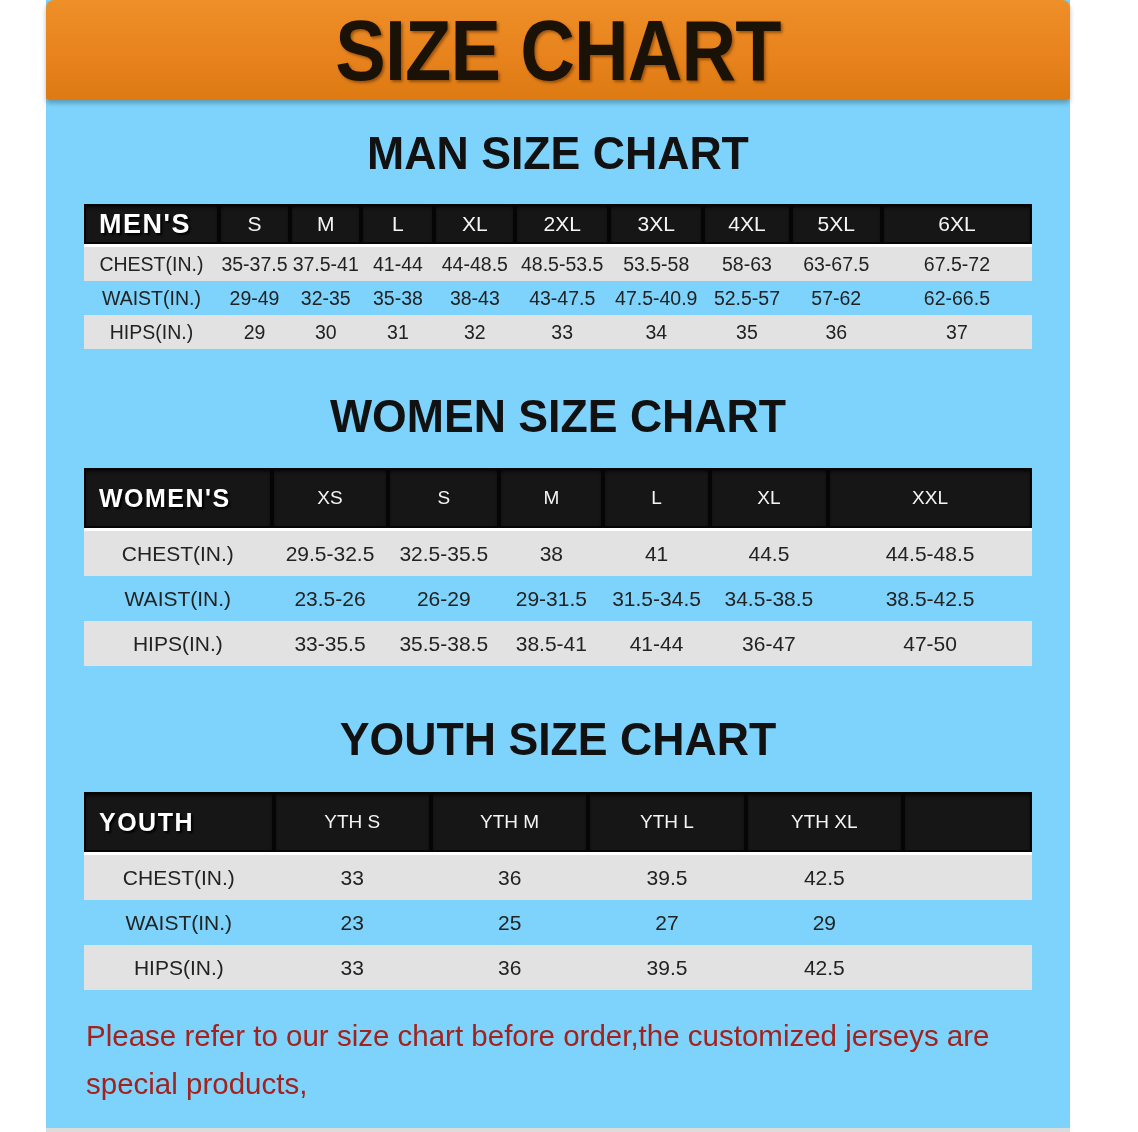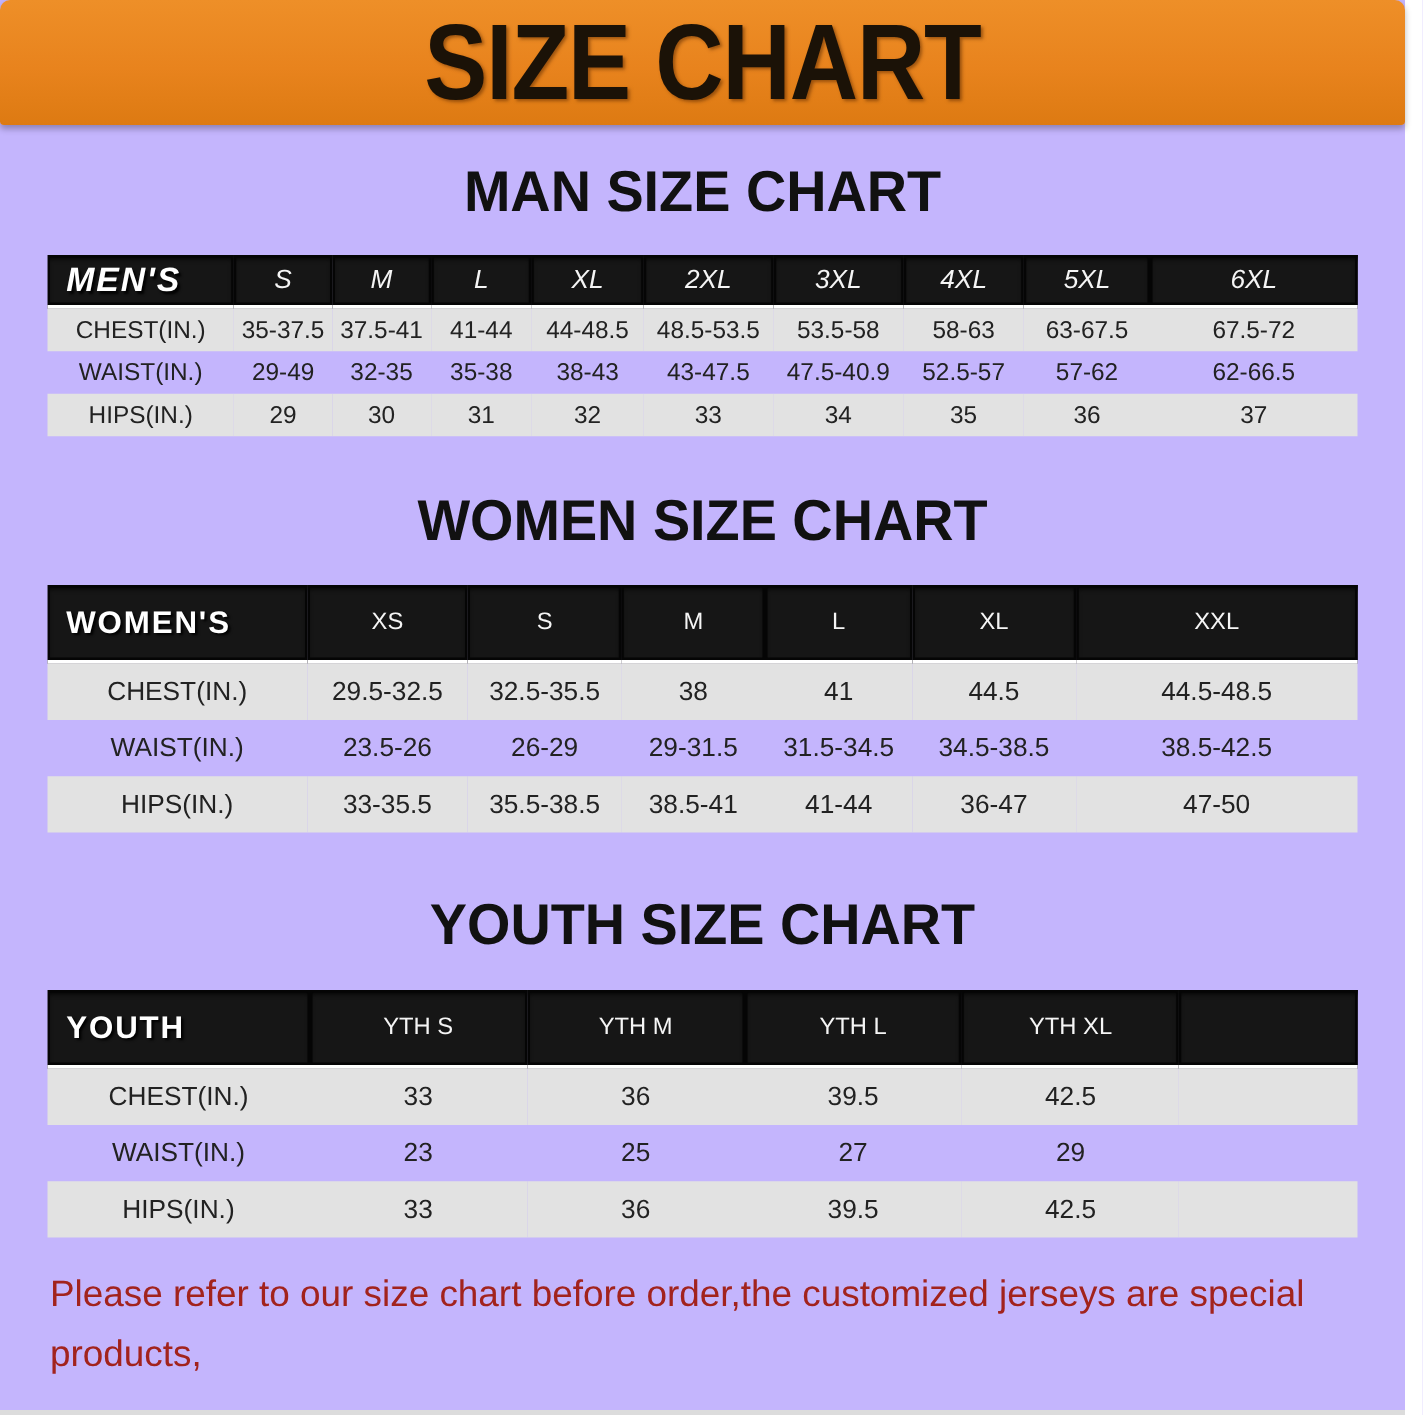--- a/index.html
+++ b/index.html
@@ -11,21 +11,21 @@
     --ink:#222222;
     --red:#A2231D;
     --title:#111111;
   }
   *{margin:0;padding:0;box-sizing:border-box;}
   html,body{background:#ffffff;}
   body{
     width:1138px;height:1132px;overflow:hidden;
     font-family:"Liberation Sans", sans-serif;
   }
-  .page{position:relative;width:1124px;height:1132px;background:#c4b5fd;}
+  .page{position:relative;width:1024px;height:1132px;background:#7dd3fc;margin-left:46px;}
 
   
   .banner{
     height:100px;width:100%;
     background:linear-gradient(180deg,#ee8f28 0%,var(--banner-bg) 55%,#dd7a12 100%);
     border-radius:8px 8px 3px 3px;
     box-shadow:0 3px 5px rgba(0,0,0,0.28);
     display:flex;align-items:center;justify-content:center;
   }
   .banner h1{
@@ -69,21 +69,21 @@
     text-shadow:2px 2px 2px rgba(0,0,0,0.95);
   }
   .chart-table tbody td{
     text-align:center;vertical-align:middle;
     color:var(--ink);
     white-space:nowrap;
   }
   .chart-table tbody tr:nth-child(odd) td{background:var(--stripe);}
 
   
-  .compact thead th{height:43px;font-size:21px;font-style:italic;}
+  .compact thead th{height:43px;font-size:21px;}
   .compact thead th.group{font-size:27px;}
   .compact tbody td{height:34px;font-size:19.5px;}
   
   .roomy thead th{height:63px;font-size:19px;}
   .roomy thead th.group{font-size:25px;}
   .roomy tbody td{height:45px;font-size:21px;}
 
   
   .notice{
     margin-top:22px;

